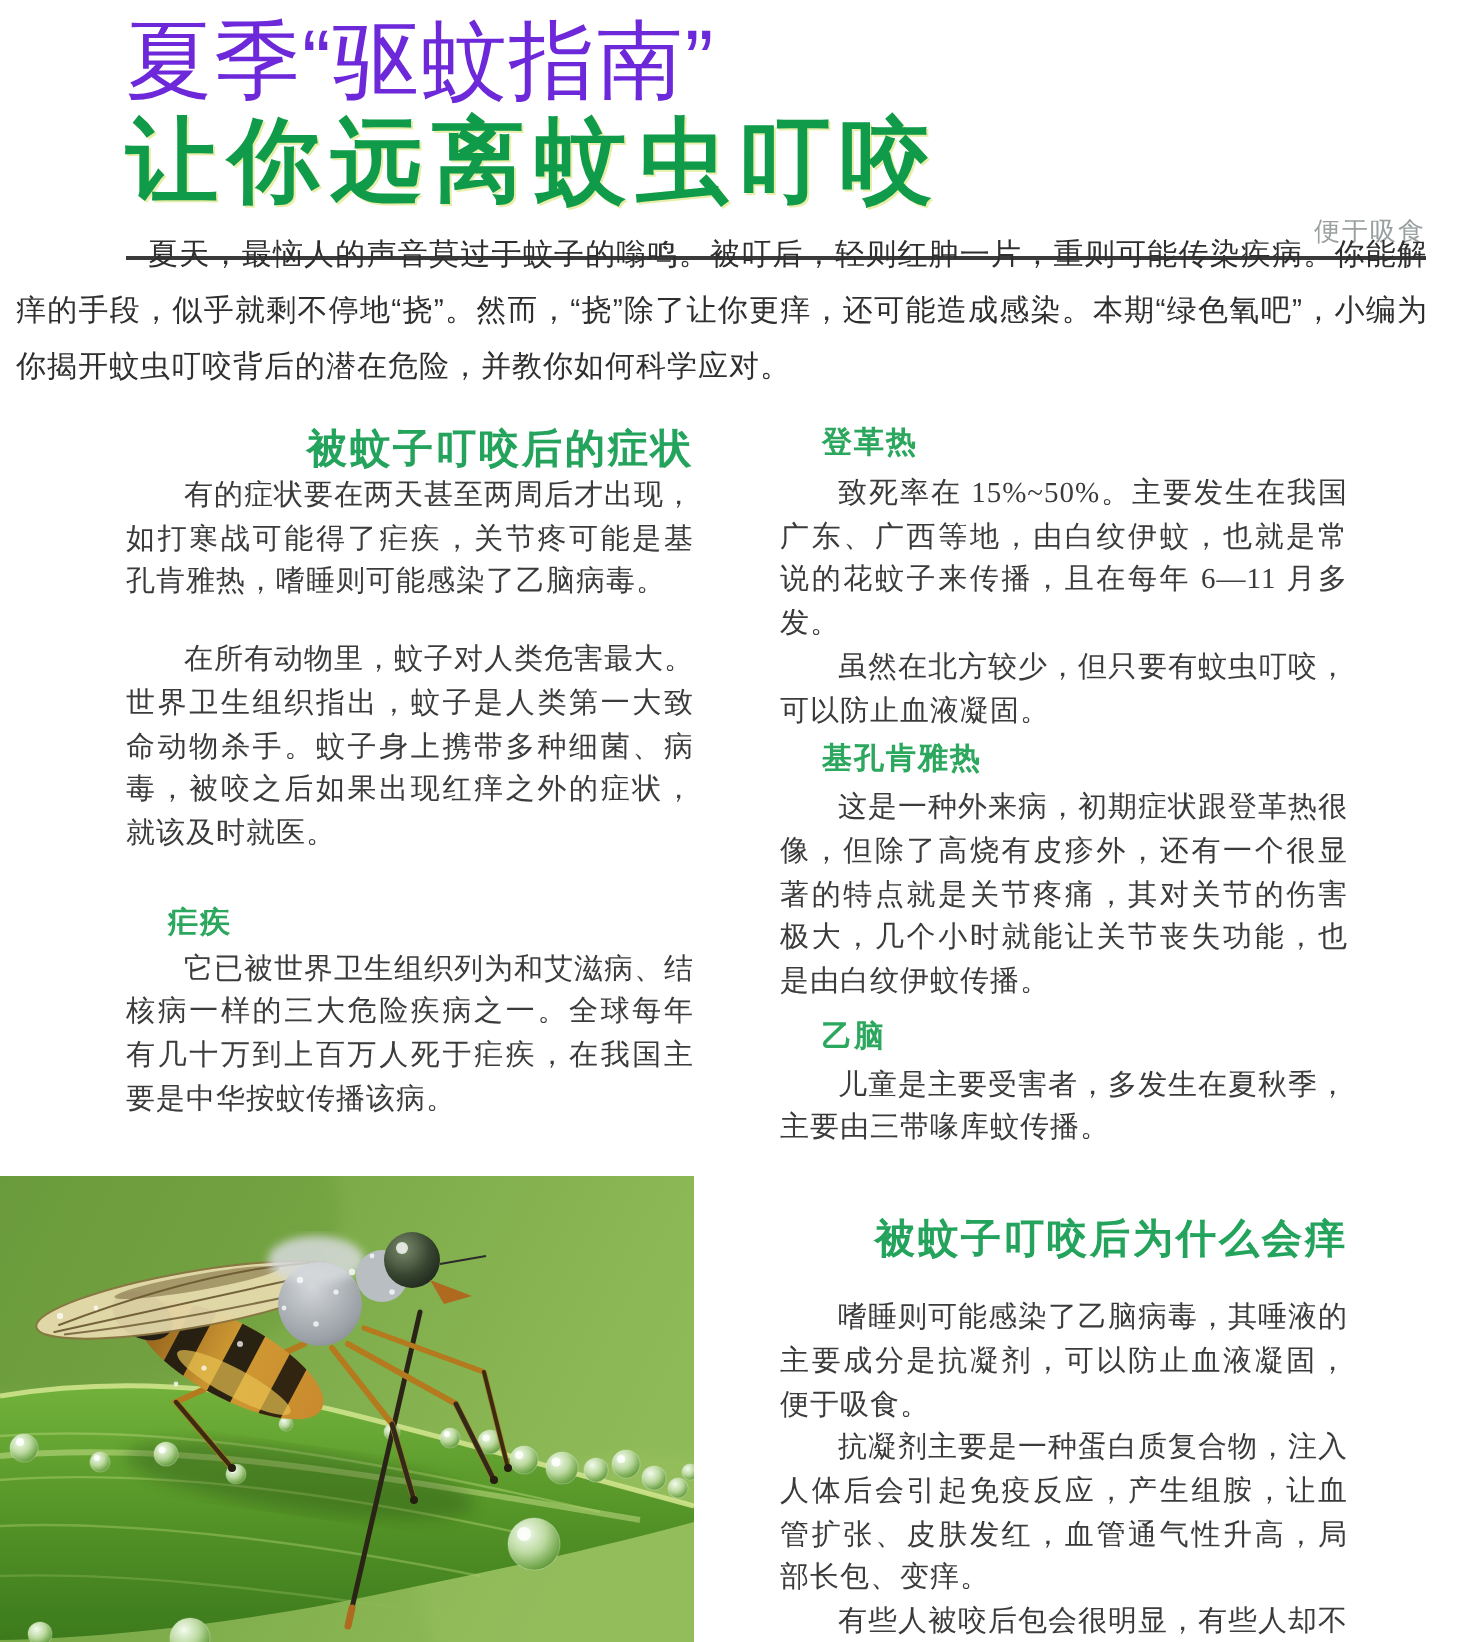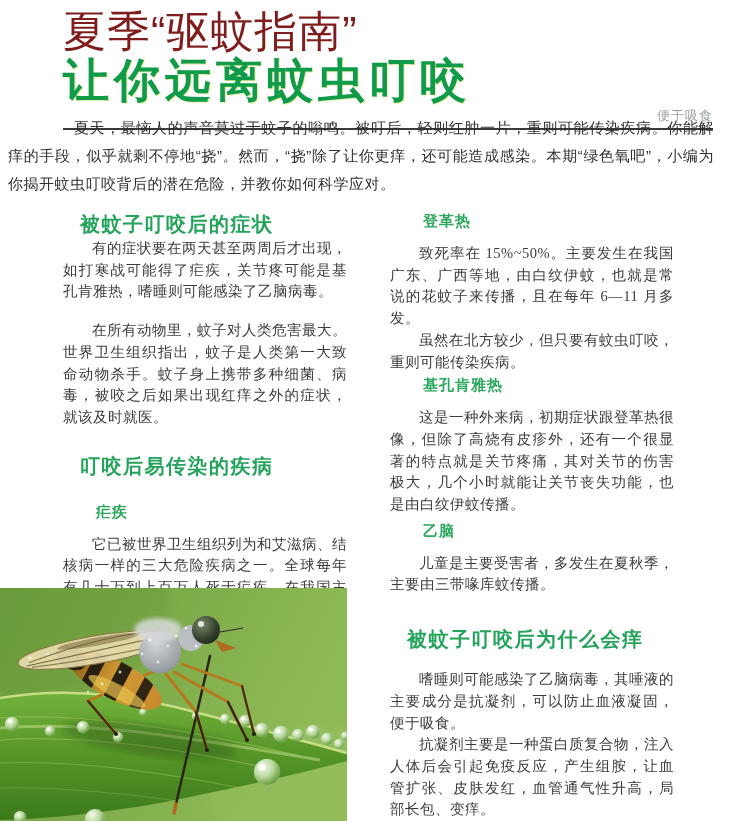--- a/index.html
+++ b/index.html
@@ -2,37 +2,37 @@
 <html><head>
 <meta charset="utf-8">
 <style>
   html,body{margin:0;padding:0;background:#ffffff;}
   .page{
     position:relative;width:738px;height:821px;background:#ffffff;overflow:hidden;
     font-family:"Liberation Sans","DejaVu Sans",sans-serif;
   }
   
   .header{position:absolute;left:63px;top:8px;width:650px;}
-  .title1{margin:0;font-size:43px;line-height:1.08;font-weight:400;color:#7f1d1d;letter-spacing:1px;}
+  .title1{margin:0;font-size:43px;line-height:1.08;font-weight:400;color:#6d28d9;letter-spacing:1px;}
   .title2{margin:3px 0 0 0;font-size:46px;line-height:1.02;font-weight:bold;color:#0f9b49;
           letter-spacing:5px;text-shadow:1px 1px 0 rgba(205,216,60,.45);}
   .byline{text-align:right;font-size:13px;color:#9aa0a0;margin-top:3px;letter-spacing:1px;}
   .header-rule{border-bottom:2px solid #3a3a3a;margin-top:3px;}
   
   .intro{
     position:absolute;left:8px;top:114px;width:706px;margin:0;
     font-size:15px;line-height:28px;color:#2f2f2f;text-align:justify;
     text-indent:66px;letter-spacing:.5px;
   }
   
   .col{position:absolute;top:200px;width:284px;}
   .col-left{left:63px;}
   .col-right{left:390px;}
-  .section-h{margin:0;padding-left:17px;font-size:20px;font-weight:bold;color:#23a35b;letter-spacing:1.5px;}
-  .sub-h{margin:12px;padding-left:21px;font-size:15px;font-weight:bold;color:#2ca75e;letter-spacing:1px;}
+  .section-h{margin:0;padding-left:17px;font-size:20px;font-weight:bold;color:#23a35b;letter-spacing:1.5px;text-align:right;}
+  .sub-h{margin:0;padding-left:21px;font-size:15px;font-weight:bold;color:#2ca75e;letter-spacing:1px;}
   .body-p{
     margin:0;font-family:"Liberation Serif","DejaVu Serif",serif;
     font-size:14.5px;line-height:21.7px;color:#3b3b3b;
     text-align:justify;text-indent:2em;letter-spacing:.5px;
   }
   .mt11{margin-top:11px;} .mt17{margin-top:17px;} .mt24{margin-top:24px;}
   .mt23{margin-top:23px;} .mt4{margin-top:4px;}  .mt12{margin-top:12px;}
   .mt6{margin-top:6px;}   .mt3{margin-top:3px;}  .mt5{margin-top:5px;}
   .mt30{margin-top:30px;} .mt16{margin-top:16px;}
   
@@ -51,29 +51,28 @@
     <div class="header-rule"></div>
   </header>
 
   <p class="intro">夏天，最恼人的声音莫过于蚊子的嗡鸣。被叮后，轻则红肿一片，重则可能传染疾病。你能解痒的手段，似乎就剩不停地“挠”。然而，“挠”除了让你更痒，还可能造成感染。本期“绿色氧吧”，小编为你揭开蚊虫叮咬背后的潜在危险，并教你如何科学应对。</p>
 
   <section class="col col-left">
     <h2 class="section-h mt11">被蚊子叮咬后的症状</h2>
     <p class="body-p">有的症状要在两天甚至两周后才出现，如打寒战可能得了疟疾，关节疼可能是基孔肯雅热，嗜睡则可能感染了乙脑病毒。</p>
     <p class="body-p mt17">在所有动物里，蚊子对人类危害最大。世界卫生组织指出，蚊子是人类第一大致命动物杀手。蚊子身上携带多种细菌、病毒，被咬之后如果出现红痒之外的症状，就该及时就医。</p>
 
-    <h2 class="section-h mt24">叮咬后易传染的疾病</h2>
     <h3 class="sub-h mt23">疟疾</h3>
     <p class="body-p mt4">它已被世界卫生组织列为和艾滋病、结核病一样的三大危险疾病之一。全球每年有几十万到上百万人死于疟疾，在我国主要是中华按蚊传播该病。</p>
   </section>
 
   <section class="col col-right">
     <h3 class="sub-h mt12">登革热</h3>
     <p class="body-p mt6">致死率在 15%~50%。主要发生在我国广东、广西等地，由白纹伊蚊，也就是常说的花蚊子来传播，且在每年 6—11 月多发。</p>
-    <p class="body-p">虽然在北方较少，但只要有蚊虫叮咬，重则可能传染疾病。</p>
+    <p class="body-p">虽然在北方较少，但只要有蚊虫叮咬，可以防止血液凝固。</p>
 
     <h3 class="sub-h mt3">基孔肯雅热</h3>
     <p class="body-p mt5">这是一种外来病，初期症状跟登革热很像，但除了高烧有皮疹外，还有一个很显著的特点就是关节疼痛，其对关节的伤害极大，几个小时就能让关节丧失功能，也是由白纹伊蚊传播。</p>
 
     <h3 class="sub-h mt6">乙脑</h3>
     <p class="body-p mt5">儿童是主要受害者，多发生在夏秋季，主要由三带喙库蚊传播。</p>
 
     <h2 class="section-h mt30">被蚊子叮咬后为什么会痒</h2>
     <p class="body-p mt16">嗜睡则可能感染了乙脑病毒，其唾液的主要成分是抗凝剂，可以防止血液凝固，便于吸食。</p>
     <p class="body-p">抗凝剂主要是一种蛋白质复合物，注入人体后会引起免疫反应，产生组胺，让血管扩张、皮肤发红，血管通气性升高，局部长包、变痒。</p>

